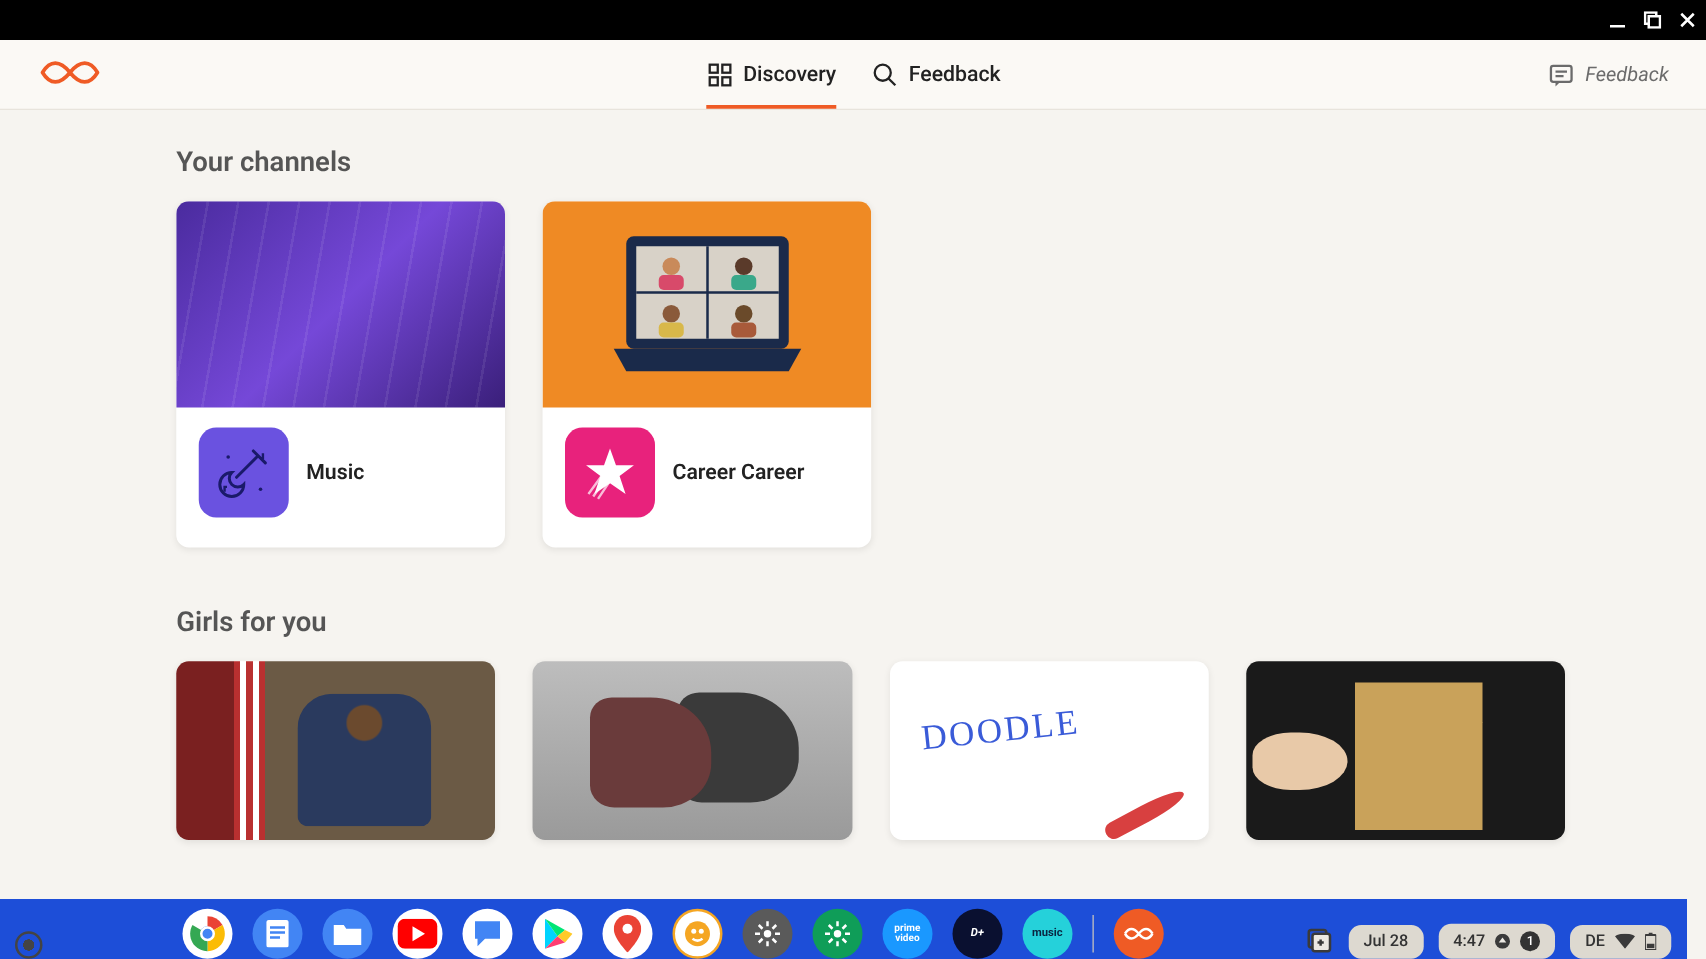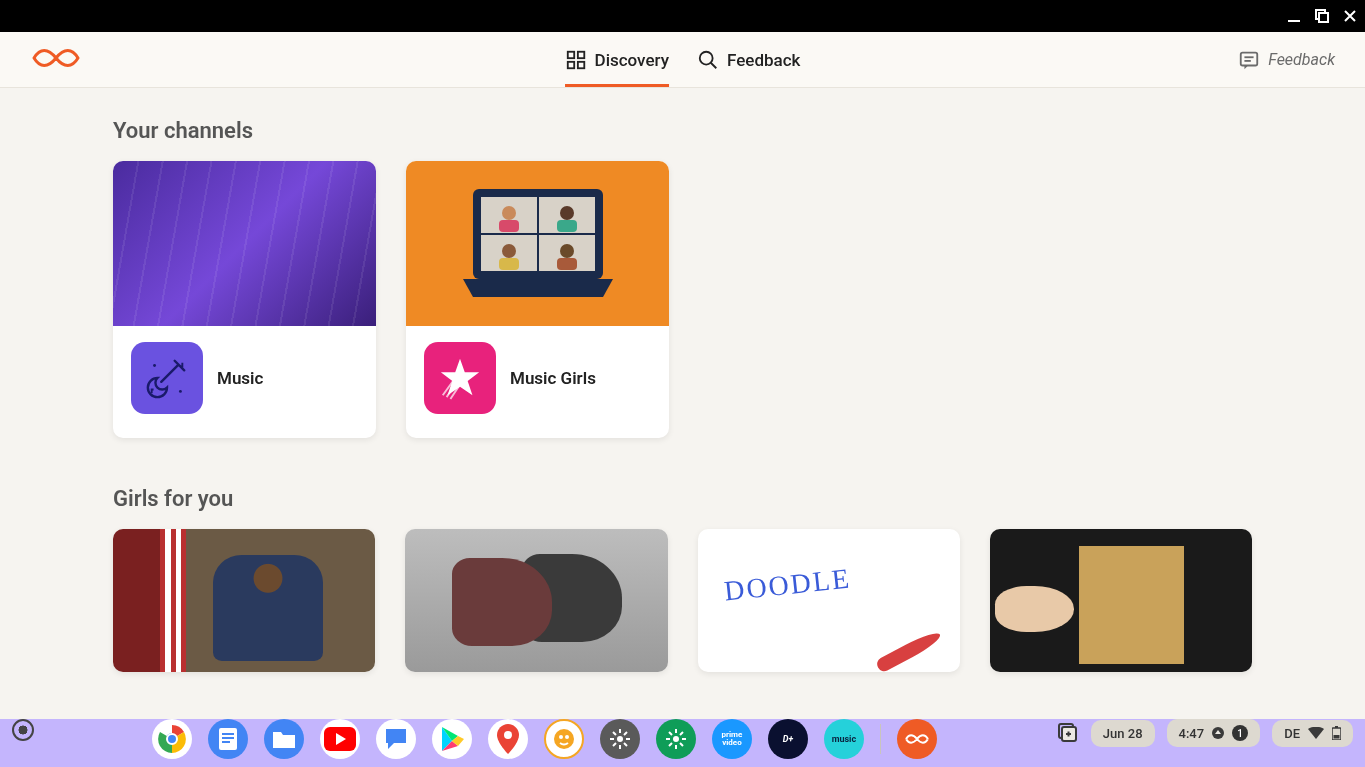--- a/index.html
+++ b/index.html
@@ -8,33 +8,33 @@
 .window-chrome { height: 32px; background: #000; display: flex; justify-content: flex-end; align-items: center; padding-right: 8px; gap: 14px; }
 .window-chrome span { color: #fff; font-size: 14px; cursor: pointer; display: inline-flex; align-items: center; }
 
 .header { height: 56px; background: #fbf9f5; border-bottom: 1px solid #e8e4dc; display: flex; align-items: center; padding: 0 30px; position: relative; }
 .logo { color: #ef5b25; }
 .nav { position: absolute; left: 50%; transform: translateX(-50%); display: flex; gap: 28px; height: 100%; align-items: center; }
 .nav-item { display: flex; align-items: center; gap: 8px; font-size: 17px; font-weight: 500; color: #222; cursor: pointer; height: 100%; border-bottom: 3px solid transparent; padding-top: 3px; }
 .nav-item.active { border-bottom-color: #ef5b25; }
 .feedback { margin-left: auto; display: flex; align-items: center; gap: 8px; color: #6b6b6b; font-size: 16px; cursor: pointer; font-style: italic; }
 
-.content { padding: 30px 113px; height: calc(100% - 32px - 56px - 48px); overflow-y: auto; }
+.content { padding: 30px 113px; height: calc(100% - 32px - 56px - 48px); overflow-y: auto; margin-left: 28px; }
 .section-title { font-size: 22px; font-weight: 600; color: #555; margin-bottom: 18px; }
 .card-row { display: flex; gap: 30px; margin-bottom: 48px; }
 .card { width: 263px; background: #fff; border-radius: 10px; overflow: hidden; box-shadow: 0 2px 6px rgba(0,0,0,0.08); cursor: pointer; }
 .card-img { height: 165px; display: flex; align-items: center; justify-content: center; }
 .card-body { padding: 16px 18px 24px; display: flex; align-items: center; gap: 14px; }
 .card-icon { width: 72px; height: 72px; border-radius: 14px; display: flex; align-items: center; justify-content: center; flex-shrink: 0; }
 .card-label { font-size: 17px; font-weight: 600; color: #222; }
 
 .jfy-row { display: flex; gap: 30px; }
 .jfy-card { width: 263px; height: 143px; border-radius: 10px; overflow: hidden; box-shadow: 0 2px 6px rgba(0,0,0,0.08); cursor: pointer; }
 
-.taskbar { position: fixed; bottom: 0; left: 0; right: 0; height: 48px; background: #c4b5fd; display: flex; align-items: flex-start; padding: 0 12px; }
+.taskbar { position: fixed; bottom: 0; left: 0; right: 16px; height: 48px; background: #1d4ed8; display: flex; align-items: flex-end; padding: 0 12px; }
 .tb-left { display: flex; align-items: center; }
 .tb-circle { width: 22px; height: 22px; border: 2px solid #444; border-radius: 50%; background: radial-gradient(circle at center, #444 35%, transparent 36%); cursor: pointer; }
 .tb-center { display: flex; gap: 16px; margin: 0 auto; align-items: center; }
 .tb-icon { width: 40px; height: 40px; border-radius: 50%; display: flex; align-items: center; justify-content: center; cursor: pointer; font-size: 18px; color: #fff; position: relative; }
 .tb-sep { width: 1px; height: 30px; background: #c9c5bd; }
 .tb-right { display: flex; align-items: center; gap: 12px; }
 .pill { background: #ddd9d0; border-radius: 10px; padding: 6px 12px; font-size: 13px; font-weight: 500; color: #333; display: flex; align-items: center; gap: 8px; cursor: pointer; }
 .badge-circle { width: 16px; height: 16px; border-radius: 50%; background: #333; color: #fff; font-size: 10px; display: flex; align-items: center; justify-content: center; }
 
 
@@ -151,21 +151,21 @@
           <path d="M10 100 L160 100 L150 118 L20 118 Z" fill="#1a2a4a"></path>
         </svg>
       </div>
       <div class="card-body">
         <div class="card-icon" style="background:#e8227c">
           <svg width="46" height="46" viewBox="0 0 48 48">
               <path d="M24 4 L29 18 L44 18 L32 27 L37 42 L24 33 L11 42 L16 27 L4 18 L19 18 Z" fill="#fff"></path>
               <path d="M6 42 L22 20 M10 44 L24 24 M14 46 L26 28" stroke="#fff" stroke-width="2" opacity="0.7"></path>
             </svg>
         </div>
-        <div class="card-label">Music Girls</div>
+        <div class="card-label">Career Career</div>
       </div>
     </div>
 
   </div>
 
   <div class="section-title">Girls for you</div>
   <div class="jfy-row">
     <div class="jfy-card jfy1"></div>
     <div class="jfy-card jfy2"></div>
     <div class="jfy-card jfy3"></div>
@@ -263,21 +263,21 @@
       </div>
   </div>
   <div class="tb-right">
     <div style="cursor:pointer"><svg width="24" height="24" viewBox="0 0 24 24">
           <rect x="4" y="5" width="14" height="14" rx="2" stroke="#3a3a3a" stroke-width="2" fill="none"></rect>
           <rect x="7" y="8" width="14" height="14" rx="2" stroke="#3a3a3a" stroke-width="2" fill="#ece9e3"></rect>
           <line x1="11" y1="15" x2="16" y2="15" stroke="#3a3a3a" stroke-width="2"></line>
           <line x1="13.5" y1="12.5" x2="13.5" y2="17.5" stroke="#3a3a3a" stroke-width="2"></line>
         </svg></div>
     <div class="pill">
-        <span>Jun 28</span>
+        <span>Jul 28</span>
       </div>
     <div class="pill">
       <span>4:47</span>
       <svg width="12" height="12" viewBox="0 0 12 12">
           <circle cx="6" cy="6" r="6" fill="#3a3a3a"></circle>
           <path d="M6 3 L9 7 L3 7 Z" fill="#ece9e3"></path>
         </svg>
       <span class="badge-circle">1</span>
     </div>
     <div class="pill">

